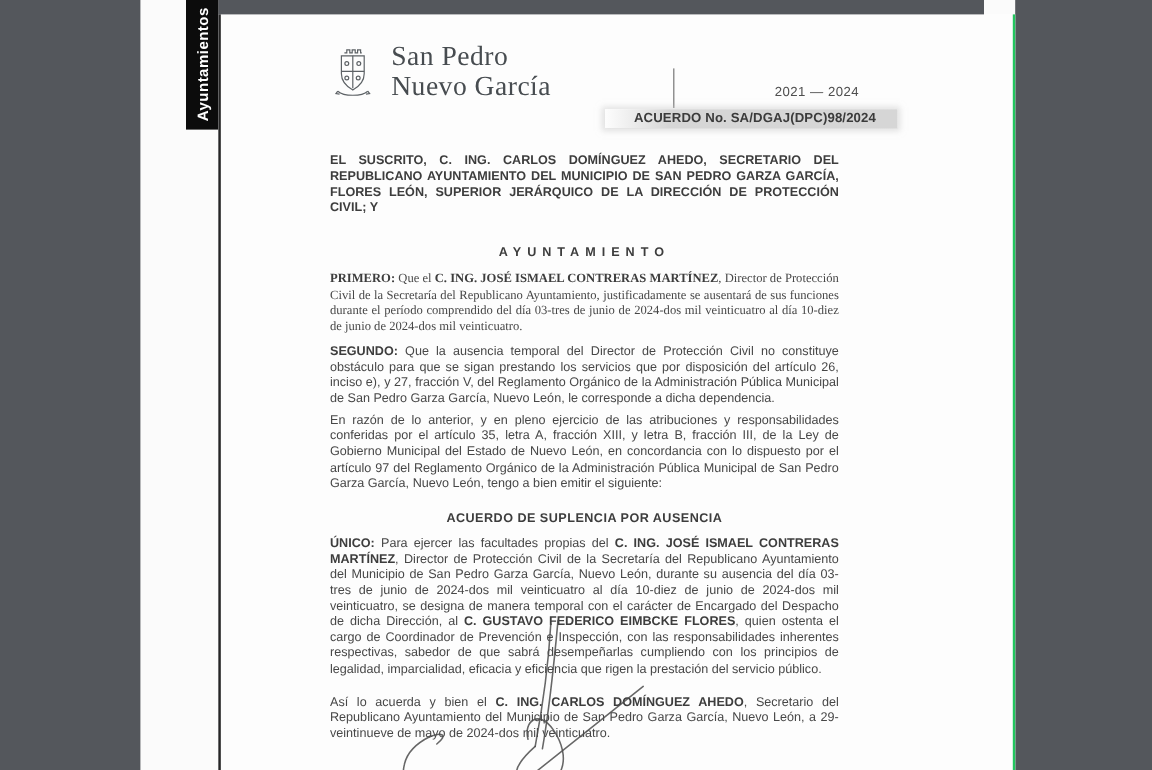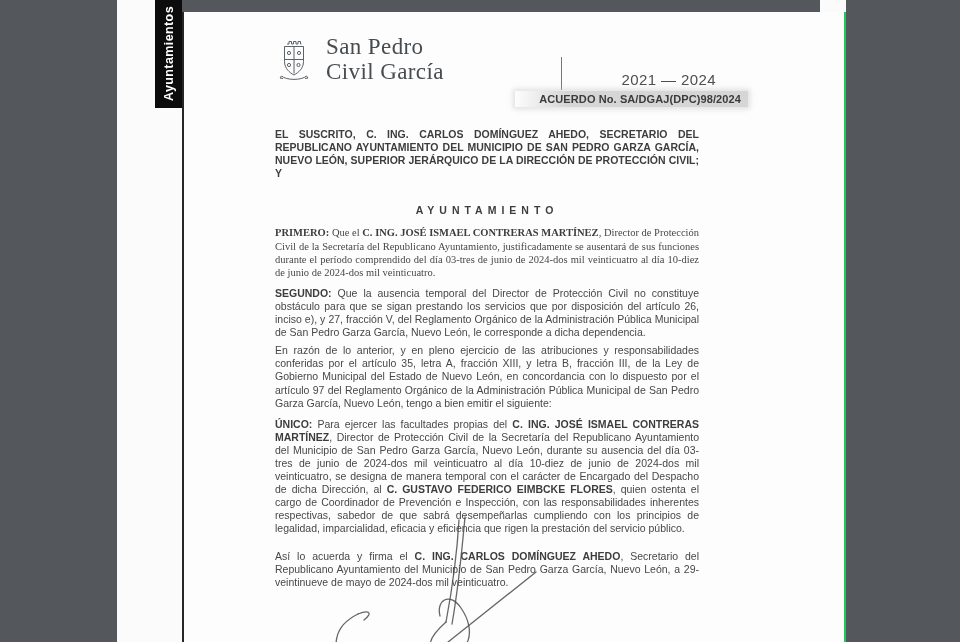--- a/index.html
+++ b/index.html
@@ -32,26 +32,26 @@
   
   .crest{position:absolute;left:94px;top:25px;width:32px;height:47px;}
   .brand{
     position:absolute;left:142px;top:22px;
     font-family:"Liberation Serif", serif;
     font-size:23px;line-height:25px;color:#474c50;letter-spacing:.4px;
   }
   .vsep{position:absolute;left:377px;top:45px;width:1px;height:33px;background:#777;}
   .term{
     position:absolute;right:128px;top:59px;
-    font-size:15px;color:#4e4e4e;letter-spacing:.4px;
+    font-size:11px;color:#4e4e4e;letter-spacing:.4px;
   }
   .acuerdo-no{
     position:absolute;right:96px;top:79px;
     font-size:11px;font-weight:bold;color:#3b3b3b;letter-spacing:.1px;
-    padding:2px 7px 2px 24px;
+    padding:2px 18px 2px 24px;
     background:linear-gradient(90deg, rgba(210,210,210,0), #d6d6d6 22%, #d6d6d6);
     box-shadow:0 0 5px 2px rgba(200,200,200,.55);
   }
   
   .doc{
     position:absolute;left:91px;top:112px;width:424px;
     font-size:10.5px;line-height:13.1px;color:#474747;
     text-align:justify;
   }
   .doc p{margin:0;}
@@ -96,37 +96,38 @@
     <circle cx="21" cy="16" r="1.6"></circle>
     <circle cx="11" cy="28" r="1.6"></circle>
     <circle cx="20.5" cy="28" r="1.6"></circle>
     <path d="M3.5 39 c5 4.5 20 4.5 25 0"></path>
     <path d="M3.5 39 l-1.5 2 l3 .5"></path>
     <path d="M28.5 39 l1.5 2 l-3 .5"></path>
   </svg>
 
   <div class="brand">
     <div>San Pedro</div>
-    <div>Civil García</div>
+    <div>Nuevo García</div>
   </div>
 
   <div class="vsep"></div>
 
   <div class="term">2021 — 2024</div>
 
   <div class="acuerdo-no">ACUERDO No. SA/DGAJ(DPC)98/2024</div>
 
   <div class="doc">
-    <p class="p-intro"><span class="b">EL SUSCRITO, C. ING. CARLOS DOMÍNGUEZ AHEDO, SECRETARIO DEL REPUBLICANO AYUNTAMIENTO DEL MUNICIPIO DE SAN PEDRO GARZA GARCÍA, NUEVO LEÓN, SUPERIOR JERÁRQUICO DE LA DIRECCIÓN DE PROTECCIÓN CIVIL; Y</span></p>
+    <p class="p-intro"><span class="b">EL SUSCRITO, C. ING. CARLOS DOMÍNGUEZ AHEDO, SECRETARIO DEL REPUBLICANO AYUNTAMIENTO DEL MUNICIPIO DE SAN PEDRO GARZA GARCÍA, FLORES LEÓN, SUPERIOR JERÁRQUICO DE LA DIRECCIÓN DE PROTECCIÓN CIVIL; Y</span></p>
     <p class="h-considerando">AYUNTAMIENTO</p>
     <p class="p-primero"><span class="b">PRIMERO:</span><span> Que el </span><span class="b">C. ING. JOSÉ ISMAEL CONTRERAS MARTÍNEZ</span><span>, Director de Protección Civil de la Secretaría del Republicano Ayuntamiento, justificadamente se ausentará de sus funciones durante el período comprendido del día 03-tres de junio de 2024-dos mil veinticuatro al día 10-diez de junio de 2024-dos mil veinticuatro.</span></p>
     <p class="p-segundo"><span class="b">SEGUNDO:</span><span> Que la ausencia temporal del Director de Protección Civil no constituye obstáculo para que se sigan prestando los servicios que por disposición del artículo 26, inciso e), y 27, fracción V, del Reglamento Orgánico de la Administración Pública Municipal de San Pedro Garza García, Nuevo León, le corresponde a dicha dependencia.</span></p>
     <p class="p-razon"><span>En razón de lo anterior, y en pleno ejercicio de las atribuciones y responsabilidades conferidas por el artículo 35, letra A, fracción XIII, y letra B, fracción III, de la Ley de Gobierno Municipal del Estado de Nuevo León, en concordancia con lo dispuesto por el artículo 97 del Reglamento Orgánico de la Administración Pública Municipal de San Pedro Garza García, Nuevo León, tengo a bien emitir el siguiente:</span></p>
+    <p class="h-acuerdo">ACUERDO DE SUPLENCIA POR AUSENCIA</p>
     <p class="p-unico"><span class="b">ÚNICO:</span><span> Para ejercer las facultades propias del </span><span class="b">C. ING. JOSÉ ISMAEL CONTRERAS MARTÍNEZ</span><span>, Director de Protección Civil de la Secretaría del Republicano Ayuntamiento del Municipio de San Pedro Garza García, Nuevo León, durante su ausencia del día 03-tres de junio de 2024-dos mil veinticuatro al día 10-diez de junio de 2024-dos mil veinticuatro, se designa de manera temporal con el carácter de Encargado del Despacho de dicha Dirección, al </span><span class="b">C. GUSTAVO FEDERICO EIMBCKE FLORES</span><span>, quien ostenta el cargo de Coordinador de Prevención e Inspección, con las responsabilidades inherentes respectivas, sabedor de que sabrá desempeñarlas cumpliendo con los principios de legalidad, imparcialidad, eficacia y eficiencia que rigen la prestación del servicio público.</span></p>
-    <p class="p-cierre"><span>Así lo acuerda y firma el </span><span class="b">C. ING. CARLOS DOMÍNGUEZ AHEDO</span><span>, Secretario del Republicano Ayuntamiento del Municipio de San Pedro Garza García, Nuevo León, a 29-veintinueve de mayo de 2024-dos mil veinticuatro.</span></p>
+    <p class="p-cierre"><span>Así lo acuerda y bien el </span><span class="b">C. ING. CARLOS DOMÍNGUEZ AHEDO</span><span>, Secretario del Republicano Ayuntamiento del Municipio de San Pedro Garza García, Nuevo León, a 29-veintinueve de mayo de 2024-dos mil veinticuatro.</span></p>
 
   </div>
 
   <svg class="signature" viewBox="0 0 240 204">
     <path d="M141 67 C 138 100, 134 140, 128 174"></path>
     <path d="M135 70 C 133 105, 128 140, 122 172"></path>
     <path d="M122 172 C 104 188, 100 200, 118 203 C 146 207, 153 181, 137 158 C 125 141, 112 151, 116 166"></path>
     <path d="M104 208 L 212 122"></path>
     <path d="M34 164 C 22 170, 15 178, 13 187 C 11 195, 12 200, 14 206"></path>
     <path d="M34 164 C 44 160, 50 162, 40 170"></path>

